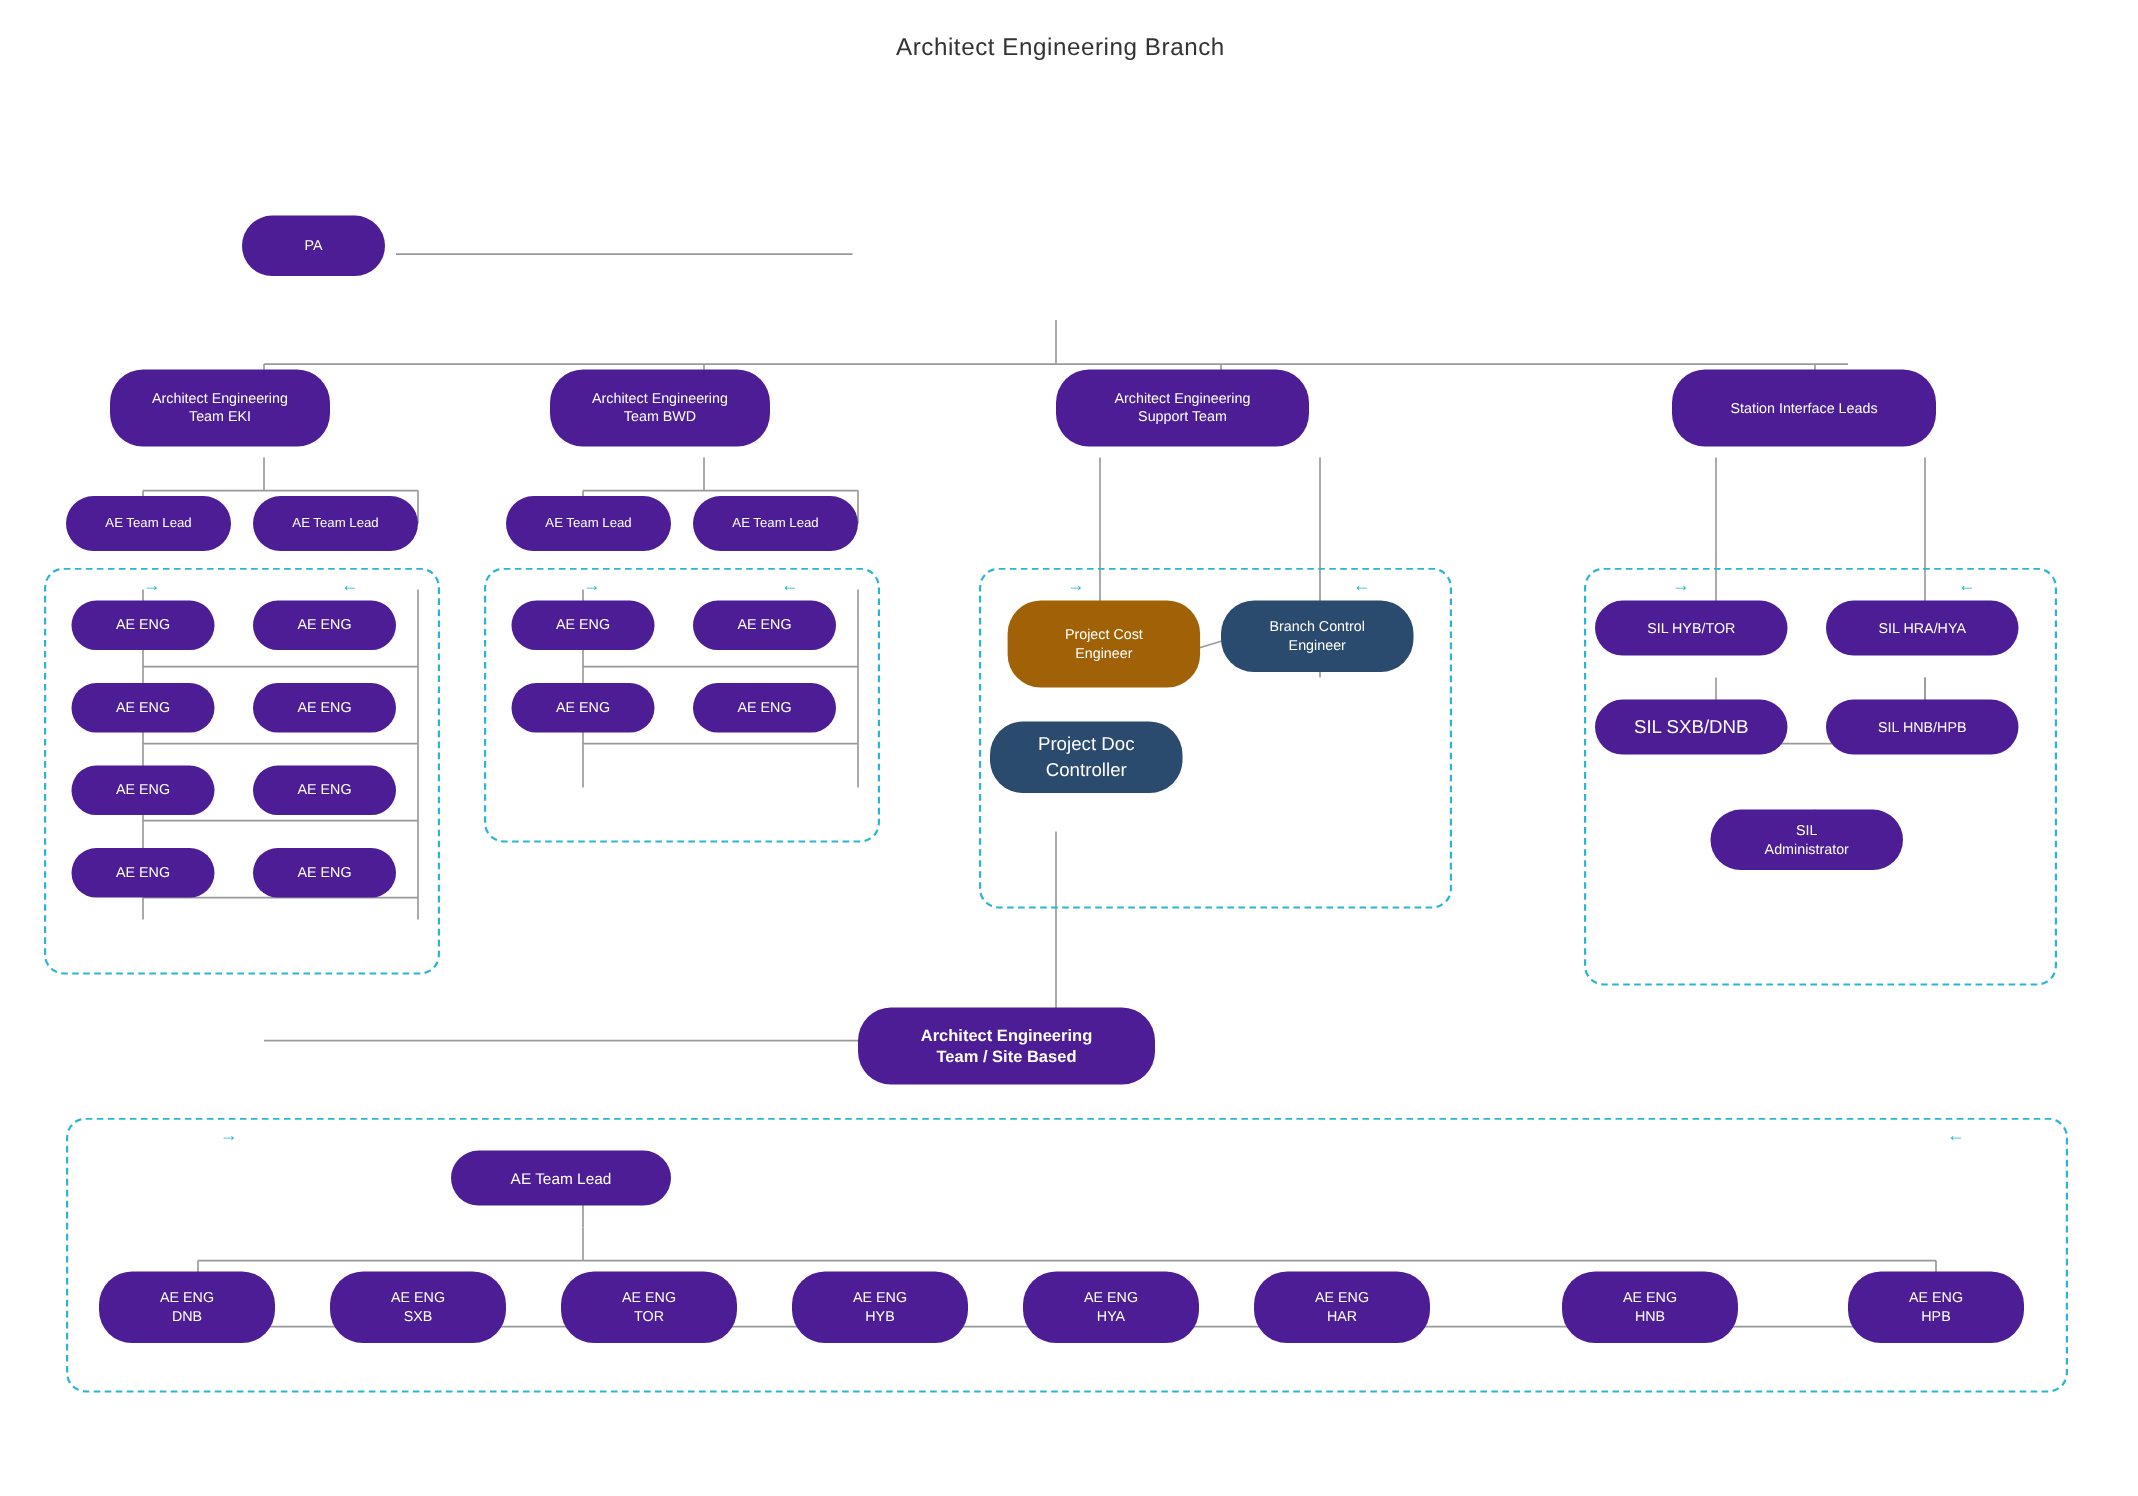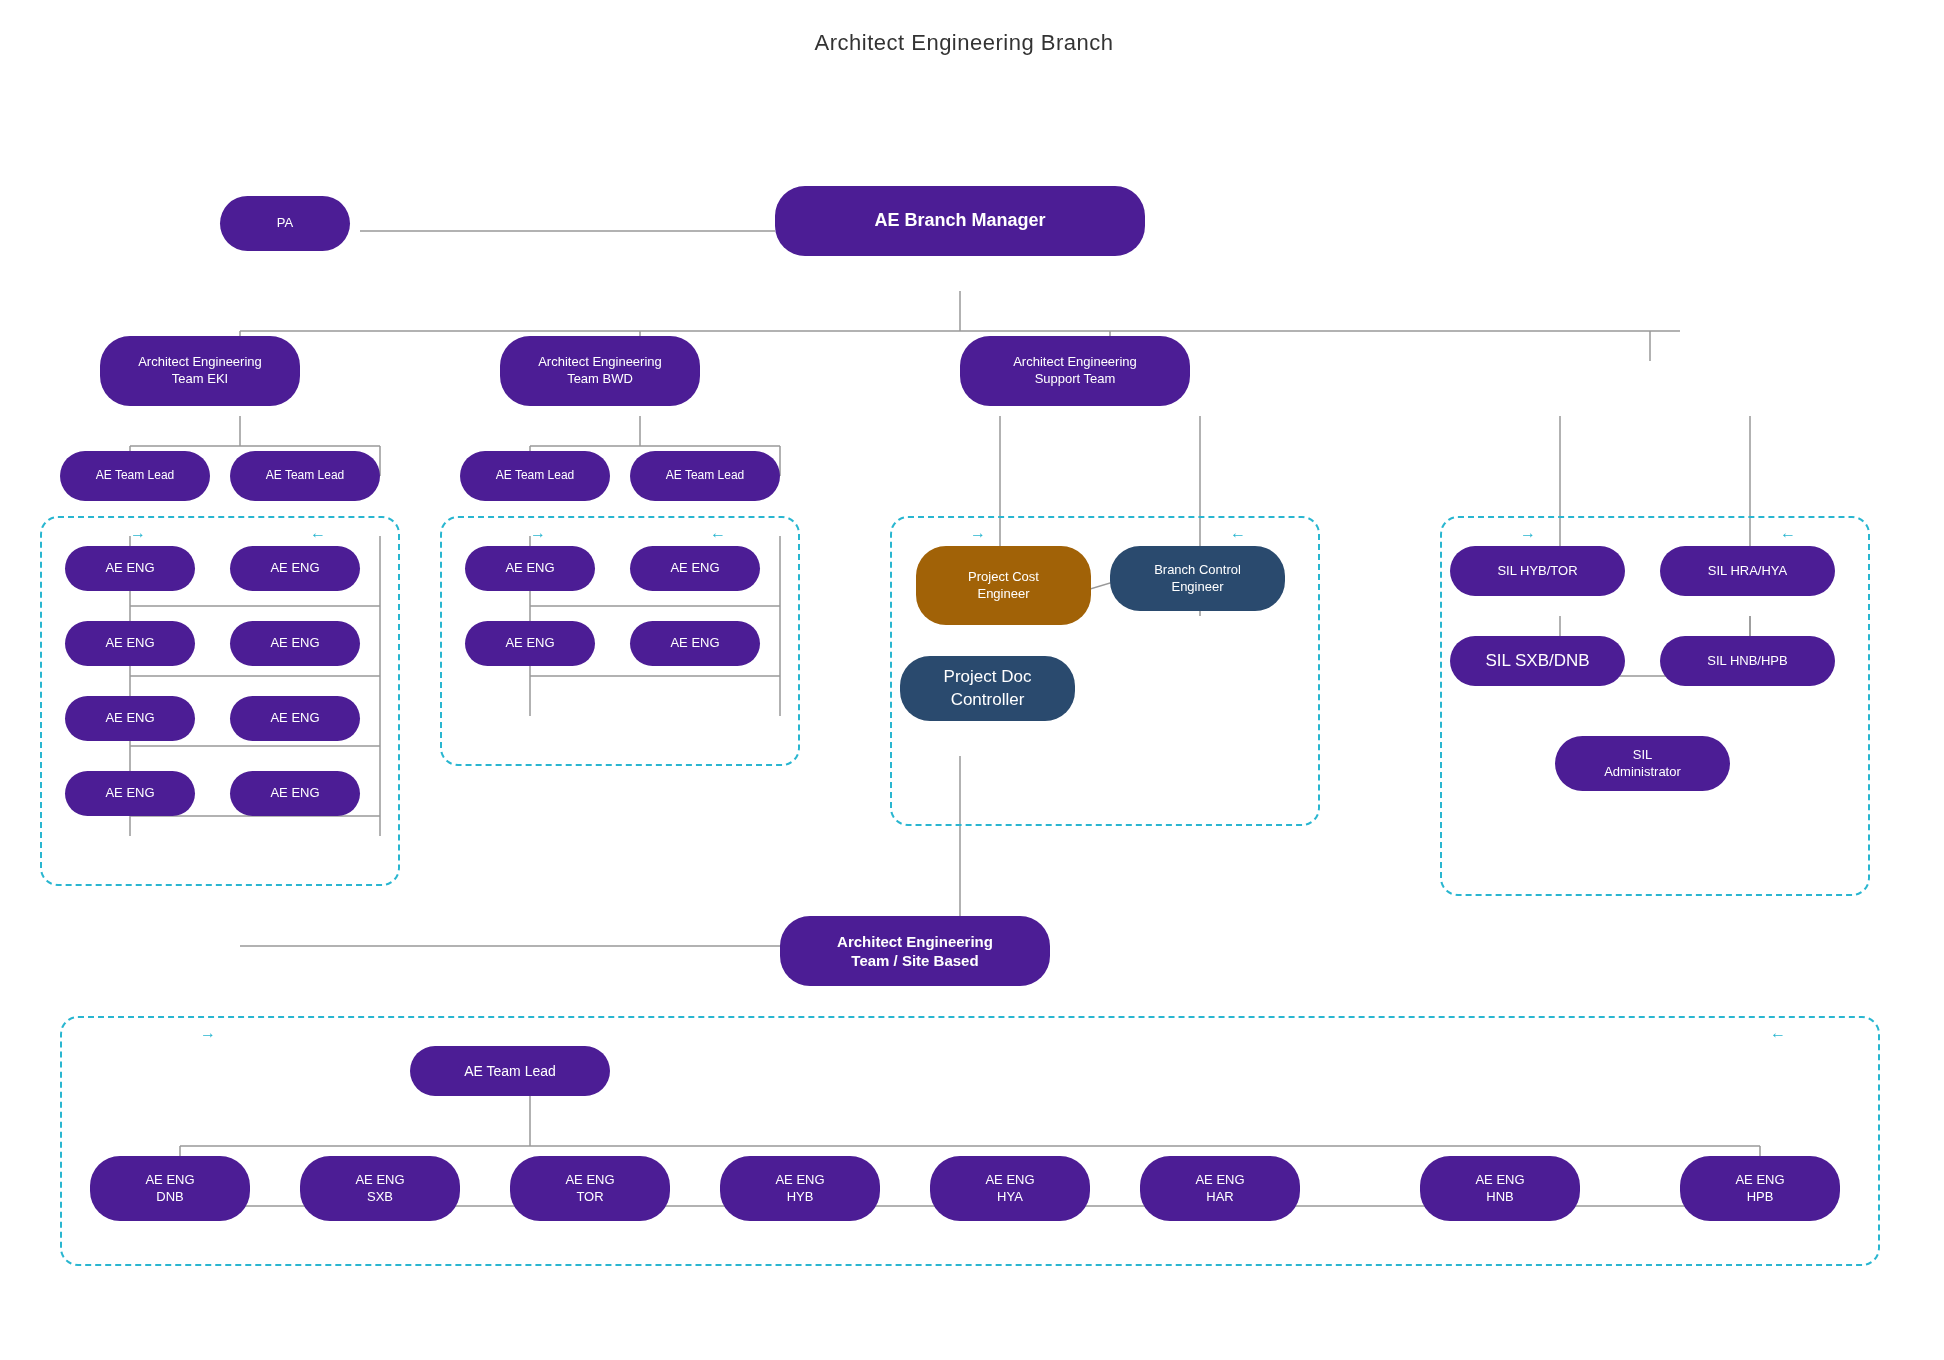--- a/index.html
+++ b/index.html
@@ -155,31 +155,31 @@
     <line x1="130" y1="740" x2="380" y2="740"></line>
 
     <line x1="530" y1="460" x2="530" y2="640"></line>
     <line x1="780" y1="460" x2="780" y2="640"></line>
     <line x1="530" y1="530" x2="780" y2="530"></line>
     <line x1="530" y1="600" x2="780" y2="600"></line>
   </svg>
 
   <div class="node" style="left:220px; top:120px; width:130px; height:55px;">PA</div>
 
-  <div class="node large" style="left:775px; top:110px; width:370px; height:70px; font-size:18px;">AE Branch Manager</div>
 
   <div class="node" style="left:100px; top:260px; width:200px; height:70px; font-size:13px;">Architect Engineering
 Team EKI</div>
 
   <div class="node" style="left:500px; top:260px; width:200px; height:70px; font-size:13px;">Architect Engineering
 Team BWD</div>
 
   <div class="node" style="left:960px; top:260px; width:230px; height:70px; font-size:13px;">Architect Engineering
 Support Team</div>
 
+  <div class="node" style="left:1520px; top:260px; width:240px; height:70px; font-size:13px;">Station Interface Leads</div>
 
   <div class="node" style="left:60px; top:375px; width:150px; height:50px; font-size:12px;">AE Team Lead</div>
   <div class="node" style="left:230px; top:375px; width:150px; height:50px; font-size:12px;">AE Team Lead</div>
 
   <div class="node" style="left:460px; top:375px; width:150px; height:50px; font-size:12px;">AE Team Lead</div>
   <div class="node" style="left:630px; top:375px; width:150px; height:50px; font-size:12px;">AE Team Lead</div>
 
   <div class="dashed-box" style="left:40px; top:440px; width:360px; height:370px;"></div>
 
   <div class="arrow-right" style="left:130px; top:448px; font-size:16px; color:#29b6d0;">→</div>

